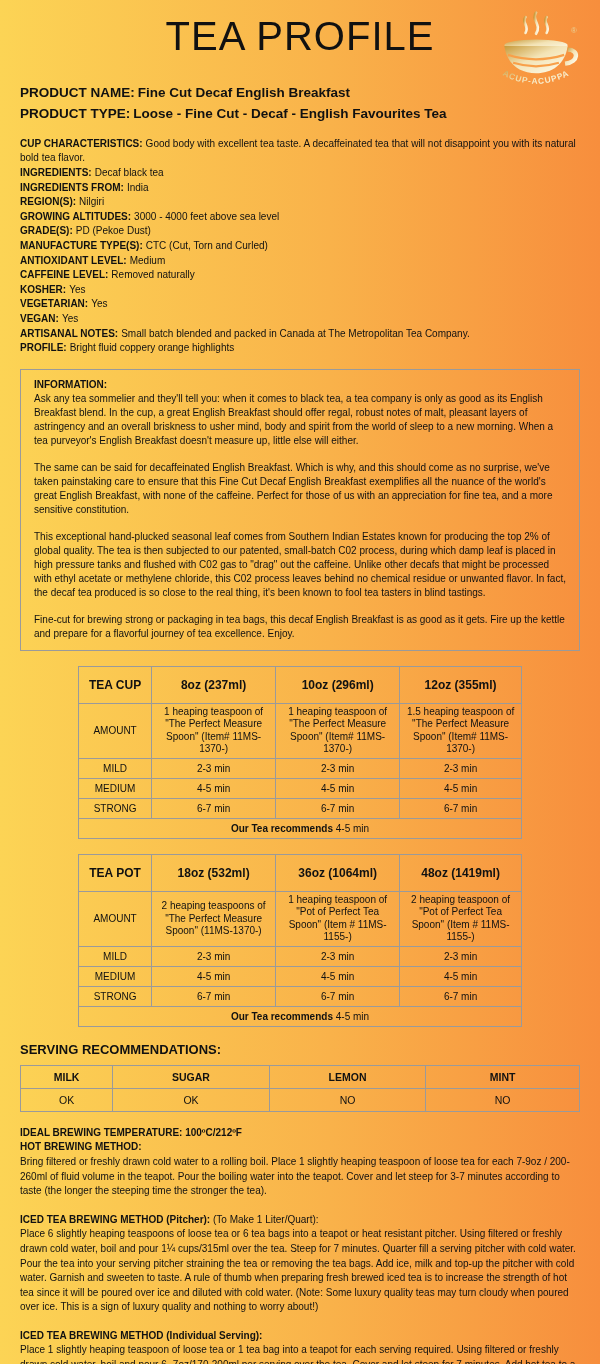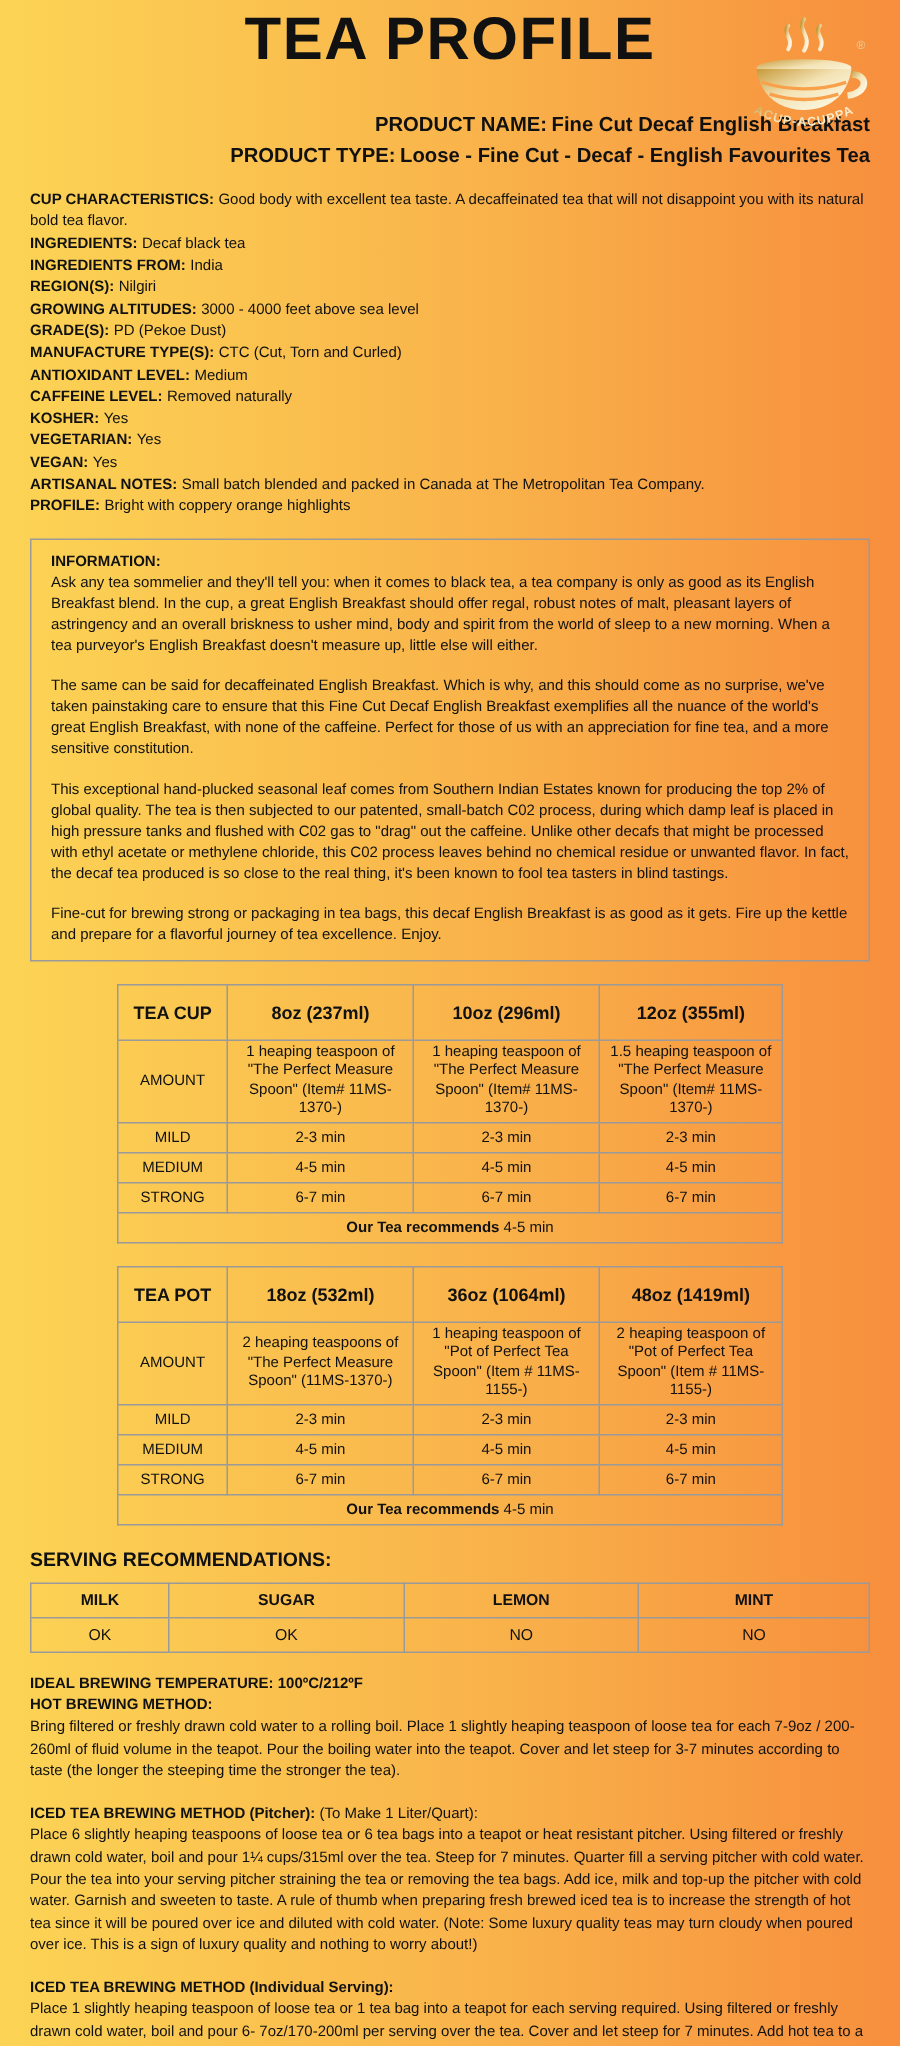--- a/index.html
+++ b/index.html
@@ -5,37 +5,36 @@
   html,body{margin:0;padding:0;}
   .page{
     position:relative;
     width:600px;height:1364px;
     overflow:hidden;
     background:linear-gradient(90deg,#fcd455 0%,#f9b24a 55%,#f78e3d 100%);
     font-family:"Liberation Sans", sans-serif;
     color:#111;
   }
   .title{
-    margin:4px 0 0;
+    margin:14px 0 0;
     text-align:center;
     font-size:40px;
-    font-weight:bold;
+    font-weight:normal;
     letter-spacing:1px;
   }
   .logo{
     position:absolute;
     top:10px;right:20px;
     width:88px;height:88px;
   }
   .product{
     margin:24px 20px 0;
     font-size:13.5px;
     font-weight:bold;
     line-height:1.55;
-    text-align:right;
   }
   .attrs{
     margin:12px 20px 0;
     font-size:10px;
     line-height:14.6px;
   }
   .attrs .line{margin:0;}
   .lbl{font-weight:bold;margin-right:3px;}
   .infobox{
     margin:13px 20px 0;
@@ -139,21 +138,21 @@
     <p class="line"><span class="lbl">REGION(S):</span><span>Nilgiri</span></p>
     <p class="line"><span class="lbl">GROWING ALTITUDES:</span><span>3000 - 4000 feet above sea level</span></p>
     <p class="line"><span class="lbl">GRADE(S):</span><span>PD (Pekoe Dust)</span></p>
     <p class="line"><span class="lbl">MANUFACTURE TYPE(S):</span><span>CTC (Cut, Torn and Curled)</span></p>
     <p class="line"><span class="lbl">ANTIOXIDANT LEVEL:</span><span>Medium</span></p>
     <p class="line"><span class="lbl">CAFFEINE LEVEL:</span><span>Removed naturally</span></p>
     <p class="line"><span class="lbl">KOSHER:</span><span>Yes</span></p>
     <p class="line"><span class="lbl">VEGETARIAN:</span><span>Yes</span></p>
     <p class="line"><span class="lbl">VEGAN:</span><span>Yes</span></p>
     <p class="line"><span class="lbl">ARTISANAL NOTES:</span><span>Small batch blended and packed in Canada at The Metropolitan Tea Company.</span></p>
-    <p class="line"><span class="lbl">PROFILE:</span><span>Bright with coppery orange highlights</span></p>
+    <p class="line"><span class="lbl">PROFILE:</span><span>Bright fluid coppery orange highlights</span></p>
   </div>
 
   <div class="infobox">
     <p class="ih">INFORMATION:</p>
     <p>Ask any tea sommelier and they'll tell you: when it comes to black tea, a tea company is only as good as its English Breakfast blend. In the cup, a great English Breakfast should offer regal, robust notes of malt, pleasant layers of astringency and an overall briskness to usher mind, body and spirit from the world of sleep to a new morning. When a tea purveyor's English Breakfast doesn't measure up, little else will either.</p>
     <p>The same can be said for decaffeinated English Breakfast. Which is why, and this should come as no surprise, we've taken painstaking care to ensure that this Fine Cut Decaf English Breakfast exemplifies all the nuance of the world's great English Breakfast, with none of the caffeine. Perfect for those of us with an appreciation for fine tea, and a more sensitive constitution.</p>
     <p>This exceptional hand-plucked seasonal leaf comes from Southern Indian Estates known for producing the top 2% of global quality. The tea is then subjected to our patented, small-batch C02 process, during which damp leaf is placed in high pressure tanks and flushed with C02 gas to "drag" out the caffeine. Unlike other decafs that might be processed with ethyl acetate or methylene chloride, this C02 process leaves behind no chemical residue or unwanted flavor. In fact, the decaf tea produced is so close to the real thing, it's been known to fool tea tasters in blind tastings.</p>
     <p>Fine-cut for brewing strong or packaging in tea bags, this decaf English Breakfast is as good as it gets. Fire up the kettle and prepare for a flavorful journey of tea excellence. Enjoy.</p>
   </div>
 

